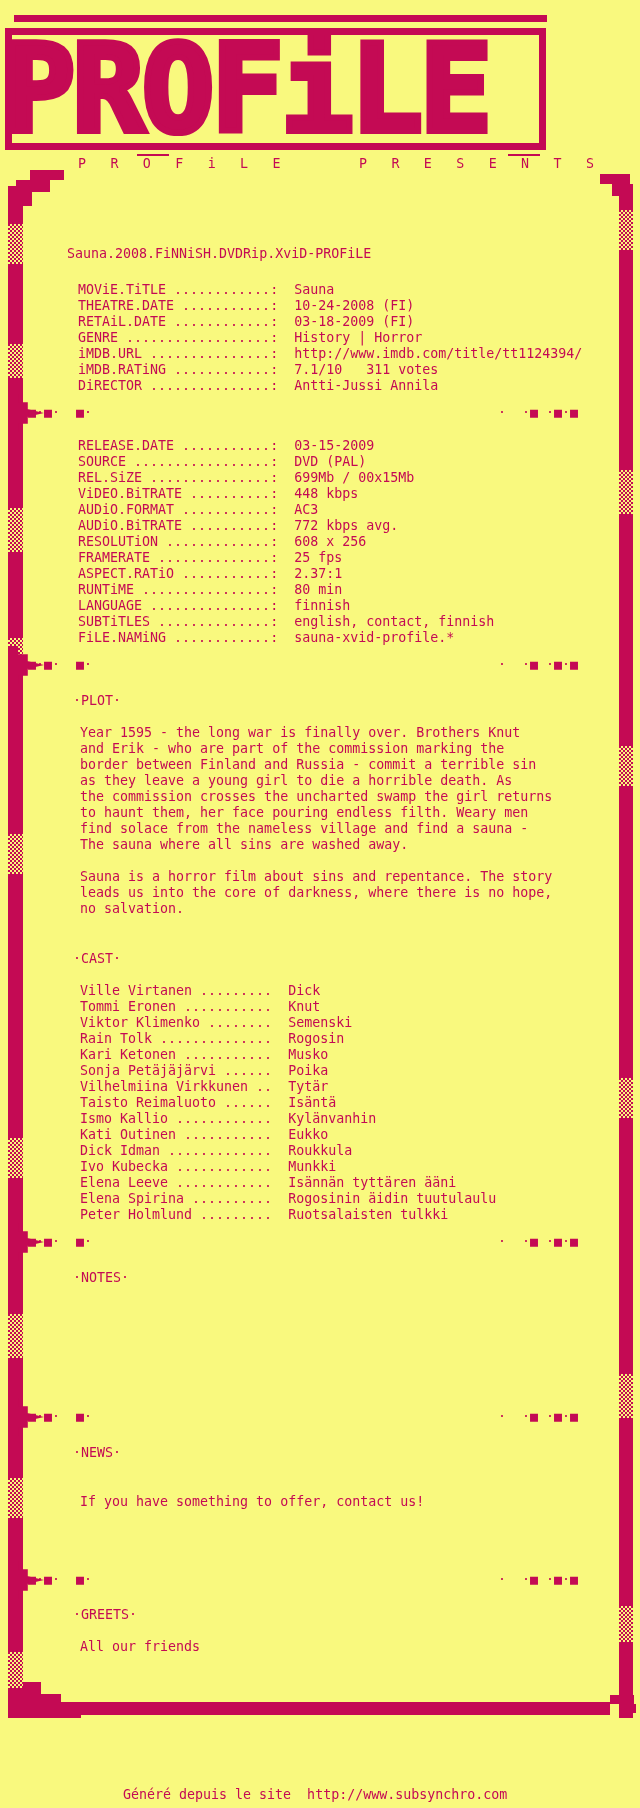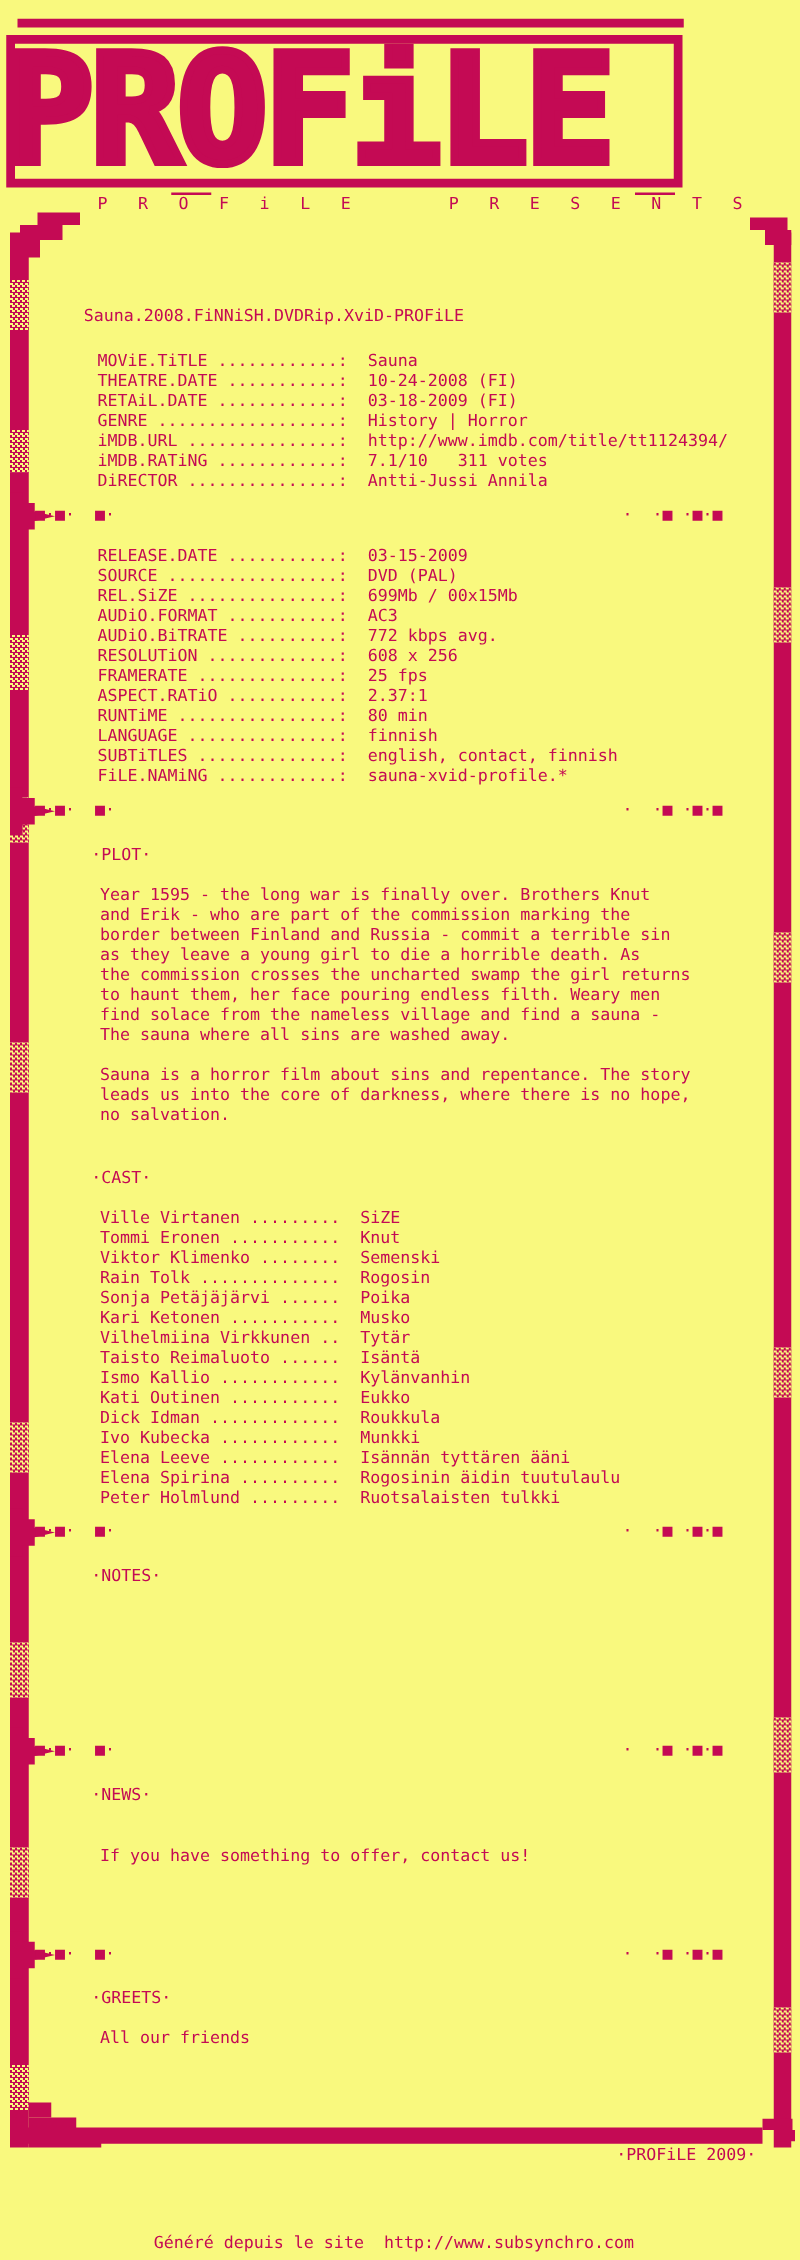--- a/index.html
+++ b/index.html
@@ -157,20 +157,21 @@
 
       <div class="kv-list" style="margin-top:12px">
 
           <div class="kv-row"><span class="kv-label">RELEASE.DATE ...........:</span><span class="kv-value">03-15-2009</span></div>
 
           <div class="kv-row"><span class="kv-label">SOURCE .................:</span><span class="kv-value">DVD (PAL)</span></div>
 
           <div class="kv-row"><span class="kv-label">REL.SiZE ...............:</span><span class="kv-value">699Mb / 00x15Mb</span></div>
 
 
+          <div class="kv-row"><span class="kv-label">ViDEO.BiTRATE ..........:</span><span class="kv-value">448 kbps</span></div>
 
           <div class="kv-row"><span class="kv-label">AUDiO.FORMAT ...........:</span><span class="kv-value">AC3</span></div>
 
           <div class="kv-row"><span class="kv-label">AUDiO.BiTRATE ..........:</span><span class="kv-value">772 kbps avg.</span></div>
 
           <div class="kv-row"><span class="kv-label">RESOLUTiON .............:</span><span class="kv-value">608 x 256</span></div>
 
           <div class="kv-row"><span class="kv-label">FRAMERATE ..............:</span><span class="kv-value">25 fps</span></div>
 
           <div class="kv-row"><span class="kv-label">ASPECT.RATiO ...........:</span><span class="kv-value">2.37:1</span></div>
@@ -206,31 +207,31 @@
             <div class="para">Sauna is a horror film about sins and repentance. The story
 leads us into the core of darkness, where there is no hope,
 no salvation.</div>
           </div>
       </div>
 
       <div>
         <div class="sec-title" style="margin-top:34px">·CAST·</div>
         <div class="kv-list cast" style="margin-top:16px;margin-left:7px">
 
-            <div class="kv-row"><span class="kv-label">Ville Virtanen .........</span><span class="kv-value">SiZE</span></div>
+            <div class="kv-row"><span class="kv-label">Ville Virtanen .........</span><span class="kv-value">Dick</span></div>
 
             <div class="kv-row"><span class="kv-label">Tommi Eronen ...........</span><span class="kv-value">Knut</span></div>
 
             <div class="kv-row"><span class="kv-label">Viktor Klimenko ........</span><span class="kv-value">Semenski</span></div>
 
             <div class="kv-row"><span class="kv-label">Rain Tolk ..............</span><span class="kv-value">Rogosin</span></div>
 
+            <div class="kv-row"><span class="kv-label">Kari Ketonen ...........</span><span class="kv-value">Musko</span></div>
+
             <div class="kv-row"><span class="kv-label">Sonja Petäjäjärvi ......</span><span class="kv-value">Poika</span></div>
-
-            <div class="kv-row"><span class="kv-label">Kari Ketonen ...........</span><span class="kv-value">Musko</span></div>
 
             <div class="kv-row"><span class="kv-label">Vilhelmiina Virkkunen ..</span><span class="kv-value">Tytär</span></div>
 
             <div class="kv-row"><span class="kv-label">Taisto Reimaluoto ......</span><span class="kv-value">Isäntä</span></div>
 
             <div class="kv-row"><span class="kv-label">Ismo Kallio ............</span><span class="kv-value">Kylänvanhin</span></div>
 
             <div class="kv-row"><span class="kv-label">Kati Outinen ...........</span><span class="kv-value">Eukko</span></div>
 
             <div class="kv-row"><span class="kv-label">Dick Idman .............</span><span class="kv-value">Roukkula</span></div>
@@ -280,16 +281,15 @@
         <div class="sec-title" style="margin-top:14px">·GREETS·</div>
         <div class="body-ind txt" style="margin-top:16px">All our friends</div>
       </div>
 
     </div>
   </div>
 
   <div class="bottom-bar"></div>
   <span class="deco" style="left:610px;top:1695px;width:24px;height:9px"></span>
   <span class="deco" style="left:622px;top:1704px;width:14px;height:9px"></span>
-  <div class="brand">·PROFiLE 2009·</div>
   <div class="generated">Généré depuis le site  http://www.subsynchro.com</div>
 
 </div>
 
 </body></html>

